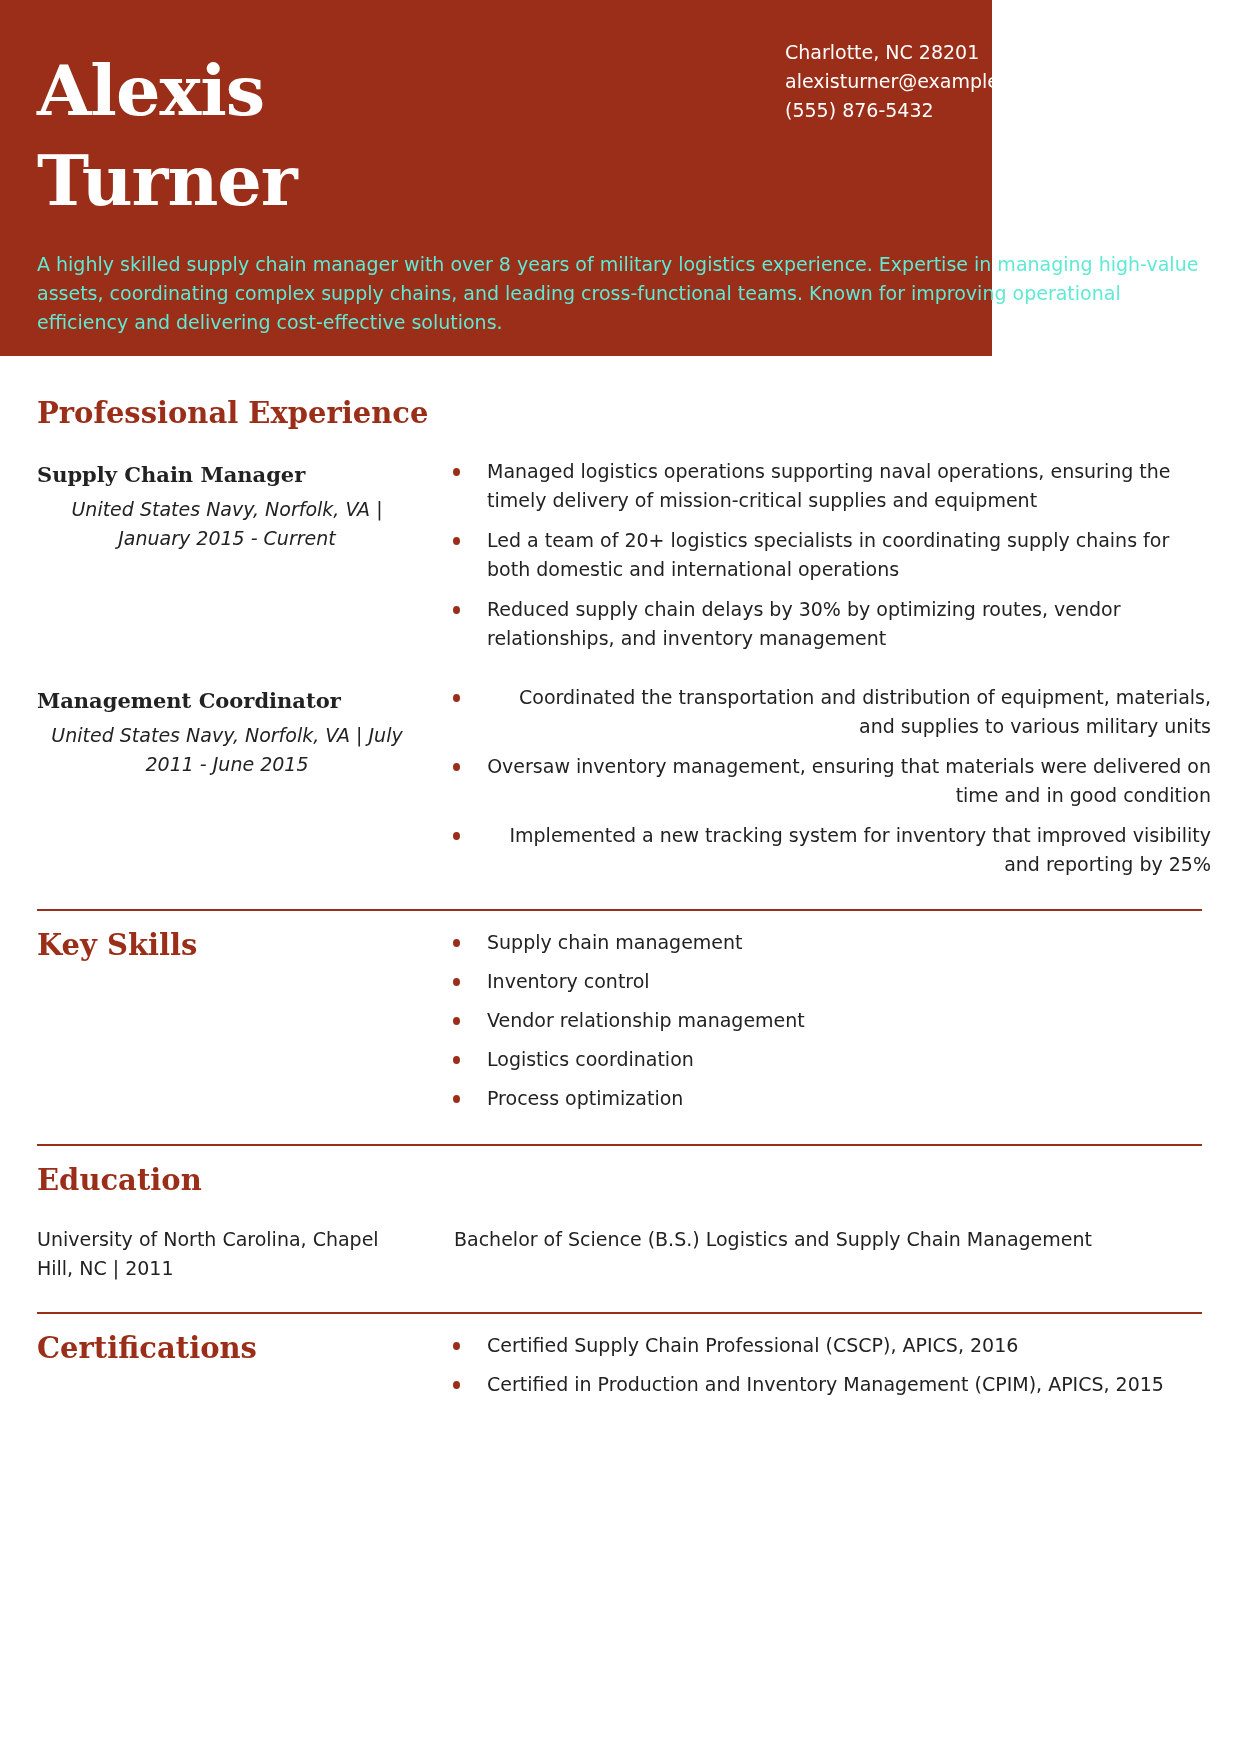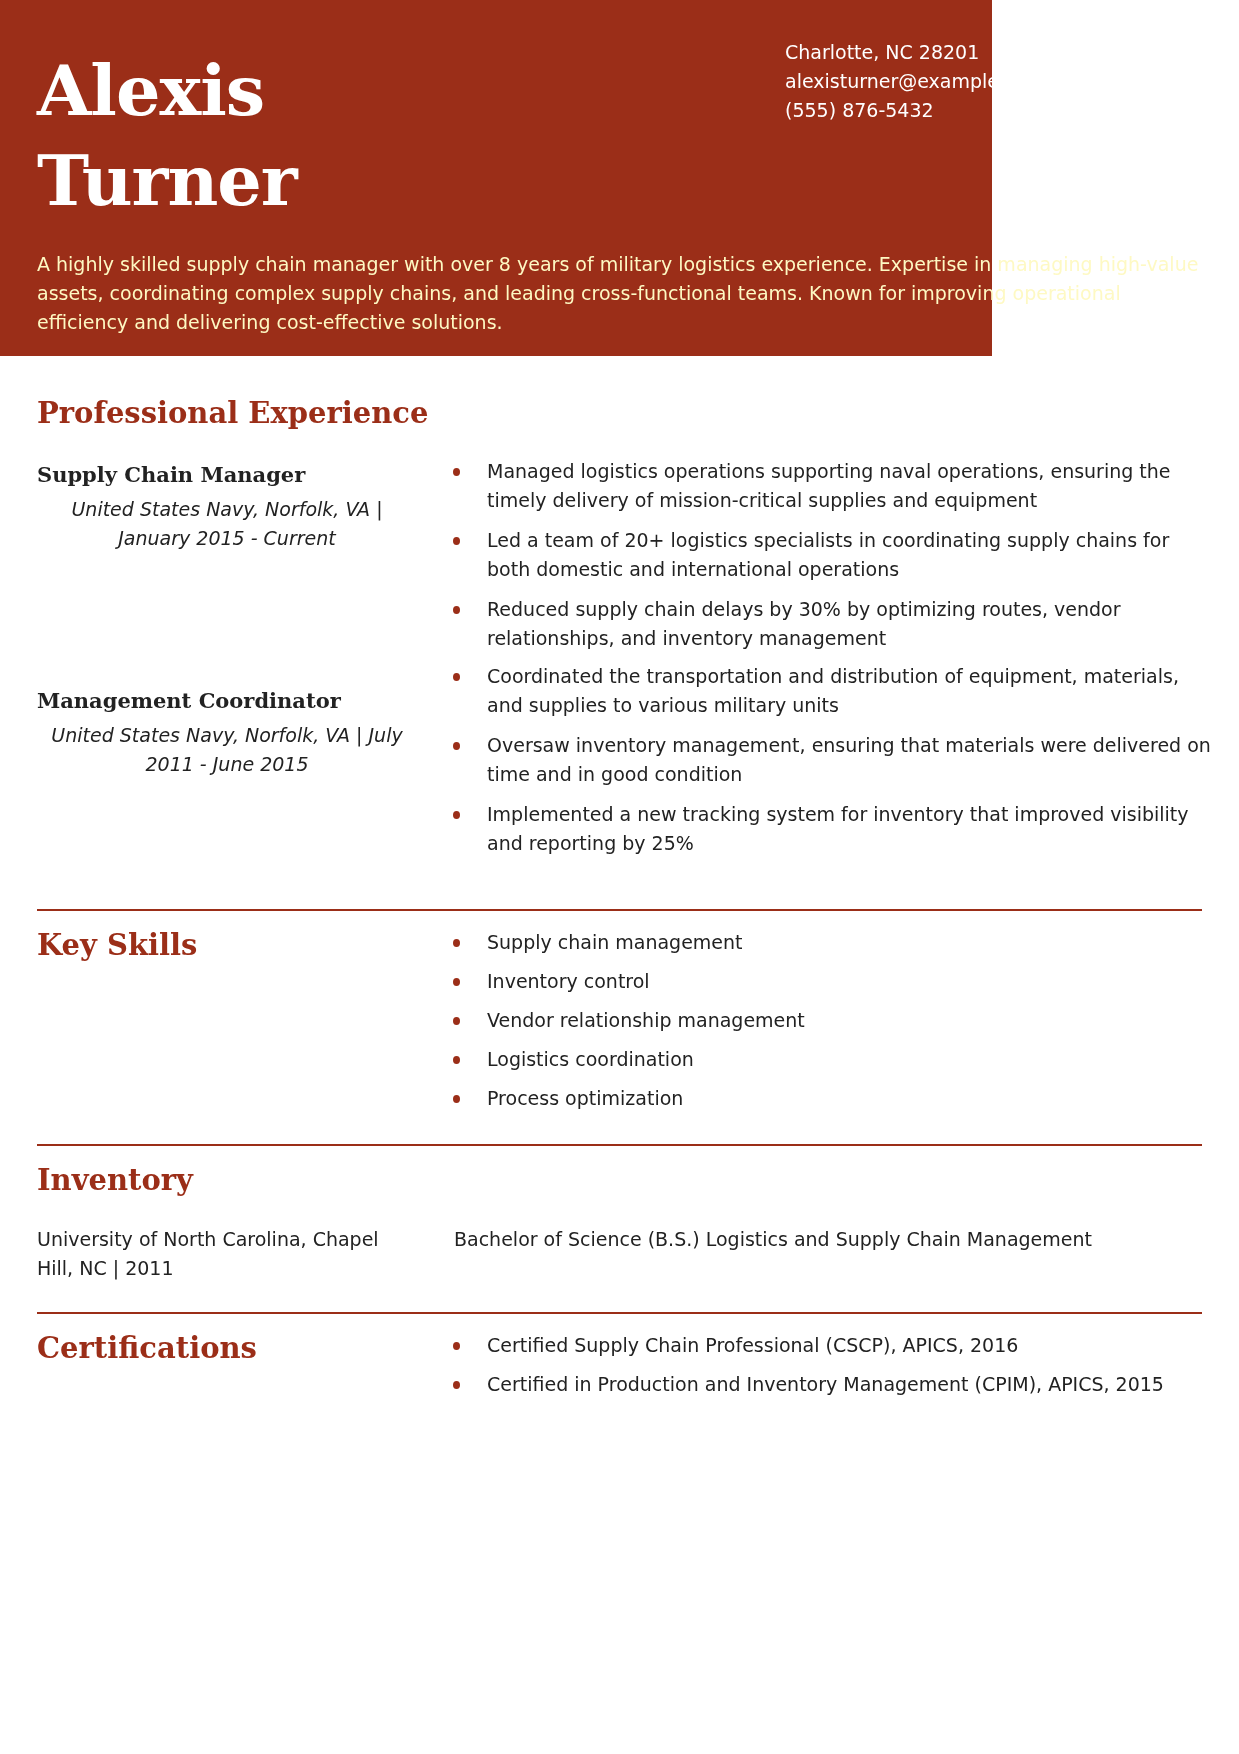--- a/index.html
+++ b/index.html
@@ -15,21 +15,21 @@
       font-family: "DejaVu Serif", serif; font-weight: bold;
       font-size: 70px; line-height: 90px; color: #ffffff; letter-spacing: -1px;
     }
     .contact {
       position: absolute; left: 785px; top: 38px;
       font-size: 19px; line-height: 29px; color: #ffffff;
     }
     .contact div { white-space: nowrap; }
     .summary {
       position: absolute; left: 37px; top: 250px; width: 1170px;
-      font-size: 19px; line-height: 29px; color: #fef9c3;
+      font-size: 19px; line-height: 29px; color: #5eead4;
     }
 
     .section-title {
       position: absolute; left: 37px;
       font-family: "DejaVu Serif", serif; font-weight: bold;
       font-size: 29px; color: #9b2e18; white-space: nowrap;
     }
     .divider {
       position: absolute; left: 37px; width: 1165px; height: 2px; background: #9b2e18;
     }
@@ -84,40 +84,40 @@
 <div class="job-title" style="top:462px;">Supply Chain Manager</div>
 <div class="job-meta" style="top:495px;">United States Navy, Norfolk, VA | January 2015 - Current</div>
 <ul class="blist" style="top:457px;">
   <li style="margin-bottom:11px;"><span class="bullet"></span><span>Managed logistics operations supporting naval operations, ensuring the timely delivery of mission-critical supplies and equipment</span></li>
   <li style="margin-bottom:11px;"><span class="bullet"></span><span>Led a team of 20+ logistics specialists in coordinating supply chains for both domestic and international operations</span></li>
   <li><span class="bullet"></span><span>Reduced supply chain delays by 30% by optimizing routes, vendor relationships, and inventory management</span></li>
 </ul>
 
 <div class="job-title" style="top:688px;">Management Coordinator</div>
 <div class="job-meta" style="top:721px;">United States Navy, Norfolk, VA | July 2011 - June 2015</div>
-<ul class="blist" style="top:662px;">
+<ul class="blist" style="top:683px;text-align:right;">
   <li style="margin-bottom:11px;"><span class="bullet"></span><span>Coordinated the transportation and distribution of equipment, materials, and supplies to various military units</span></li>
   <li style="margin-bottom:11px;"><span class="bullet"></span><span>Oversaw inventory management, ensuring that materials were delivered on time and in good condition</span></li>
   <li><span class="bullet"></span><span>Implemented a new tracking system for inventory that improved visibility and reporting by 25%</span></li>
 </ul>
 
 <div class="divider" style="top:909px;"></div>
 
 <h2 class="section-title" style="top:928px;">Key Skills</h2>
 <ul class="blist" style="top:928px;">
   <li style="margin-bottom:10px;"><span class="bullet"></span><span>Supply chain management</span></li>
   <li style="margin-bottom:10px;"><span class="bullet"></span><span>Inventory control</span></li>
   <li style="margin-bottom:10px;"><span class="bullet"></span><span>Vendor relationship management</span></li>
   <li style="margin-bottom:10px;"><span class="bullet"></span><span>Logistics coordination</span></li>
   <li><span class="bullet"></span><span>Process optimization</span></li>
 </ul>
 
 <div class="divider" style="top:1144px;"></div>
 
-<h2 class="section-title" style="top:1163px;">Inventory</h2>
+<h2 class="section-title" style="top:1163px;">Education</h2>
 <div class="edu-school">University of North Carolina, Chapel Hill, NC | 2011</div>
 <div class="edu-degree">Bachelor of Science (B.S.) Logistics and Supply Chain Management</div>
 
 <div class="divider" style="top:1312px;"></div>
 
 <h2 class="section-title" style="top:1331px;">Certifications</h2>
 <ul class="blist" style="top:1331px;">
   <li style="margin-bottom:10px;"><span class="bullet"></span><span>Certified Supply Chain Professional (CSCP), APICS, 2016</span></li>
   <li><span class="bullet"></span><span>Certified in Production and Inventory Management (CPIM), APICS, 2015</span></li>
 </ul>

